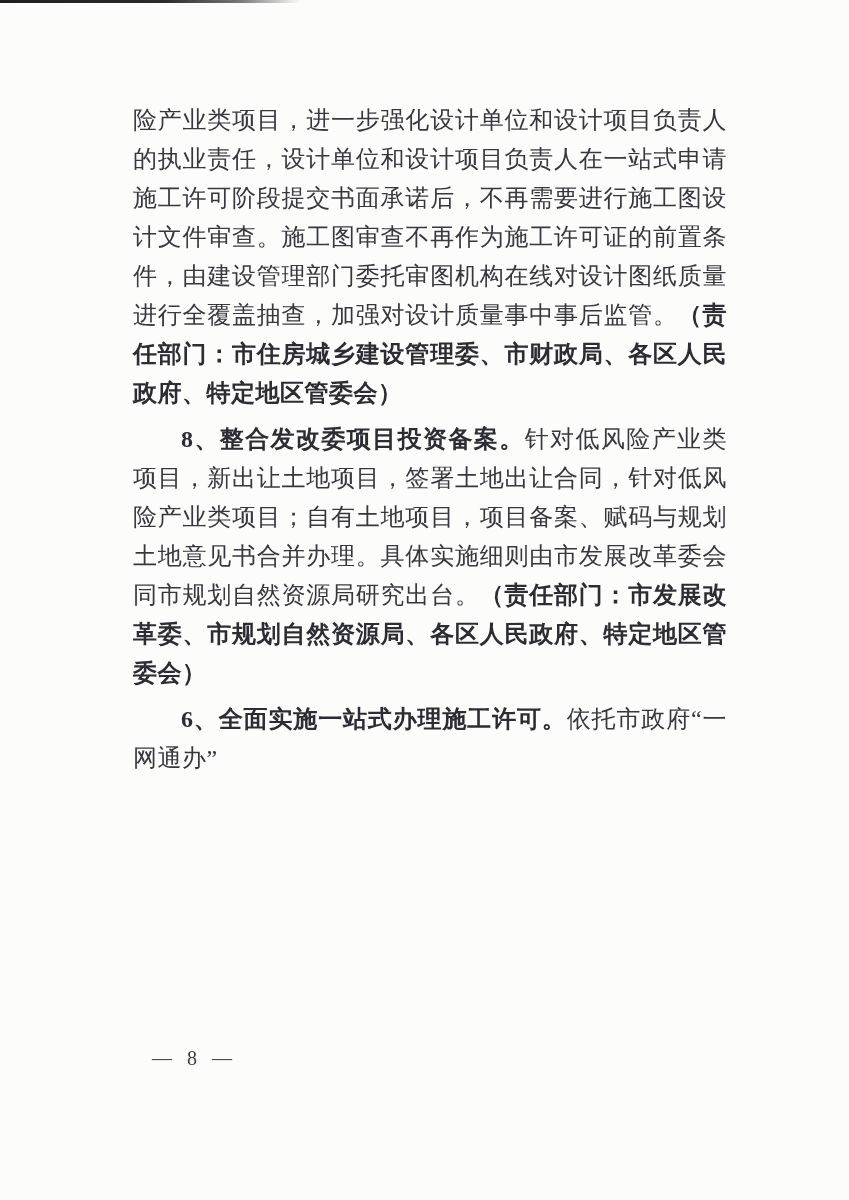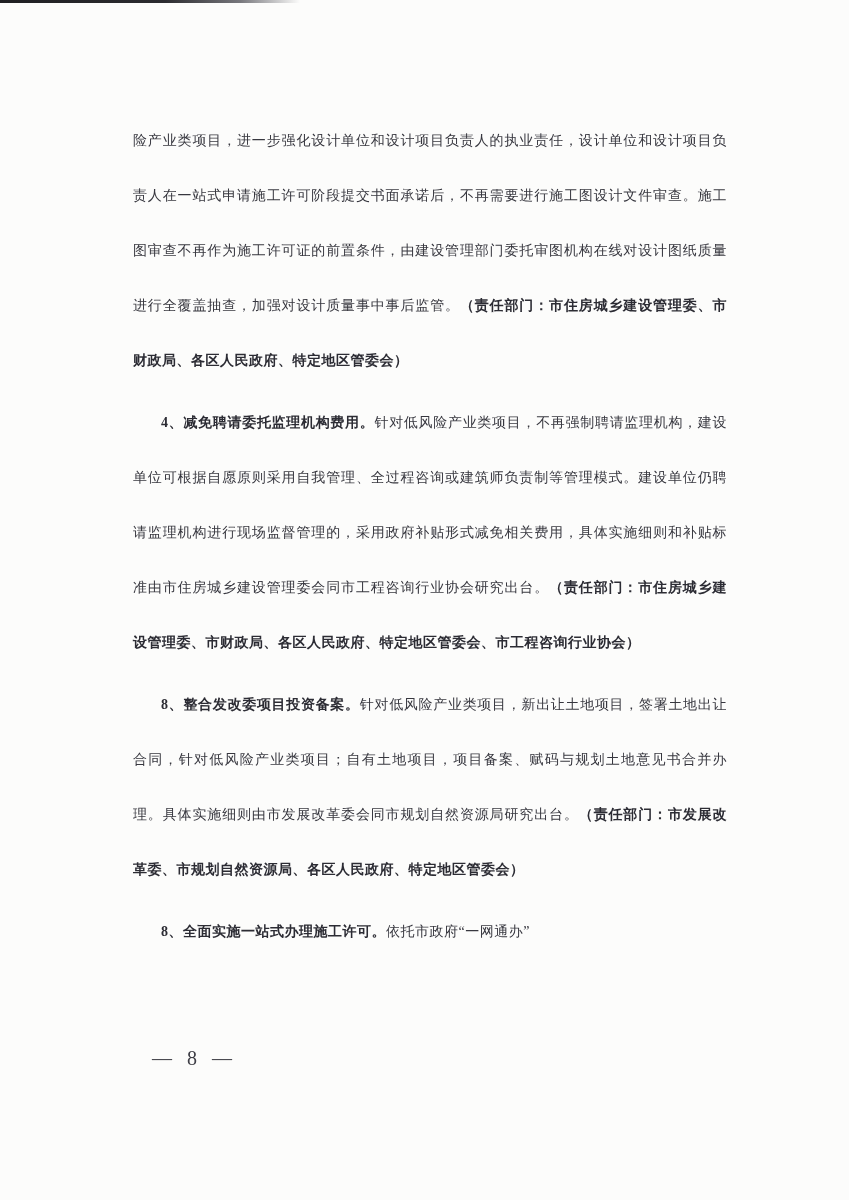--- a/index.html
+++ b/index.html
@@ -20,25 +20,25 @@
     top: 0;
     left: 0;
     width: 300px;
     height: 3px;
     background: linear-gradient(to right,
       #1f1f22 0%, #2c2c30 55%, #77777c 80%, rgba(150,150,155,0) 100%);
   }
   .body-text {
     position: absolute;
     left: 133px;
-    top: 113px;
+    top: 101px;
     width: 594px;
     color: #37373f;
-    font-size: 14px;
-    line-height: 55px;
+    font-size: 24px;
+    line-height: 39px;
     text-align: justify;
     text-align-last: left;
     letter-spacing: 0.5px;
   }
   .para {
     margin: 7px 0 0 0;
     text-indent: 2em;
     padding: 0;
   }
   .para.no-indent {
@@ -62,23 +62,22 @@
 <body>
 
 <div class="page">
 
   <div class="scan-line"></div>
 
   <div class="body-text">
 
     <p class="para no-indent"><span class="seg">险产业类项目，进一步强化设计单位和设计项目负责人的执业责任，设计单位和设计项目负责人在一站式申请施工许可阶段提交书面承诺后，不再需要进行施工图设计文件审查。施工图审查不再作为施工许可证的前置条件，由建设管理部门委托审图机构在线对设计图纸质量进行全覆盖抽查，加强对设计质量事中事后监管。</span><span class="seg bold">（责任部门：市住房城乡建设管理委、市财政局、各区人民政府、特定地区管委会）</span></p>
 
-    <p class="para"><span class="seg bold">4、减免聘请委托监理机构费用。</span><span class="seg">针对低风险产业类项目，不再强制聘请监理机构，建设单位可根据自愿原则采用自我管理、全过程咨询或建筑师负责制等管理模式。建设单位仍聘请监理机构进行现场监督管理的，采用政府补贴形式减免相关费用，具体实施细则和补贴标准由市住房城乡建设管理委会同市工程咨询行业协会研究出台。</span><span class="seg bold">（责任部门：市住房城乡建设管理委、市财政局、各区人民政府、特定地区管委会、市工程咨询行业协会）</span></p>
 
     <p class="para"><span class="seg bold">8、整合发改委项目投资备案。</span><span class="seg">针对低风险产业类项目，新出让土地项目，签署土地出让合同，针对低风险产业类项目；自有土地项目，项目备案、赋码与规划土地意见书合并办理。具体实施细则由市发展改革委会同市规划自然资源局研究出台。</span><span class="seg bold">（责任部门：市发展改革委、市规划自然资源局、各区人民政府、特定地区管委会）</span></p>
 
-    <p class="para"><span class="seg bold">8、全面实施一站式办理施工许可。</span><span class="seg">依托市政府“一网通办”</span></p>
+    <p class="para"><span class="seg bold">6、全面实施一站式办理施工许可。</span><span class="seg">依托市政府“一网通办”</span></p>
 
   </div>
 
   <div class="footer">— 8 —</div>
 
 </div>
 
 </body></html>

